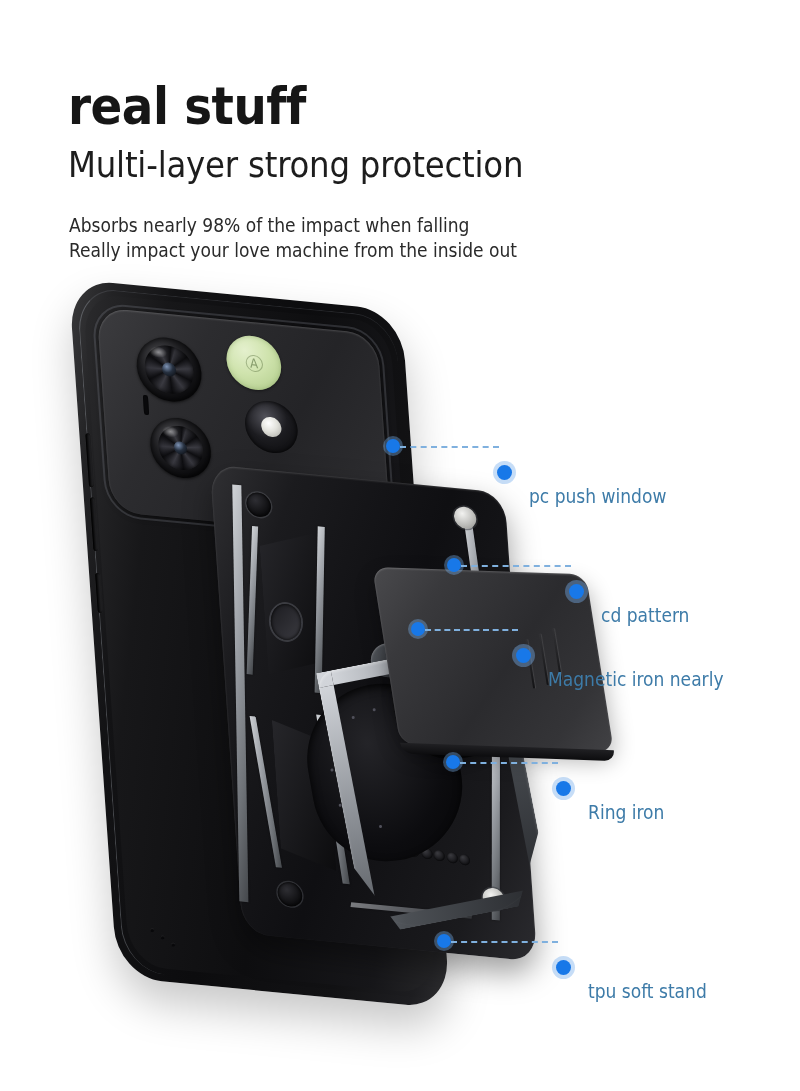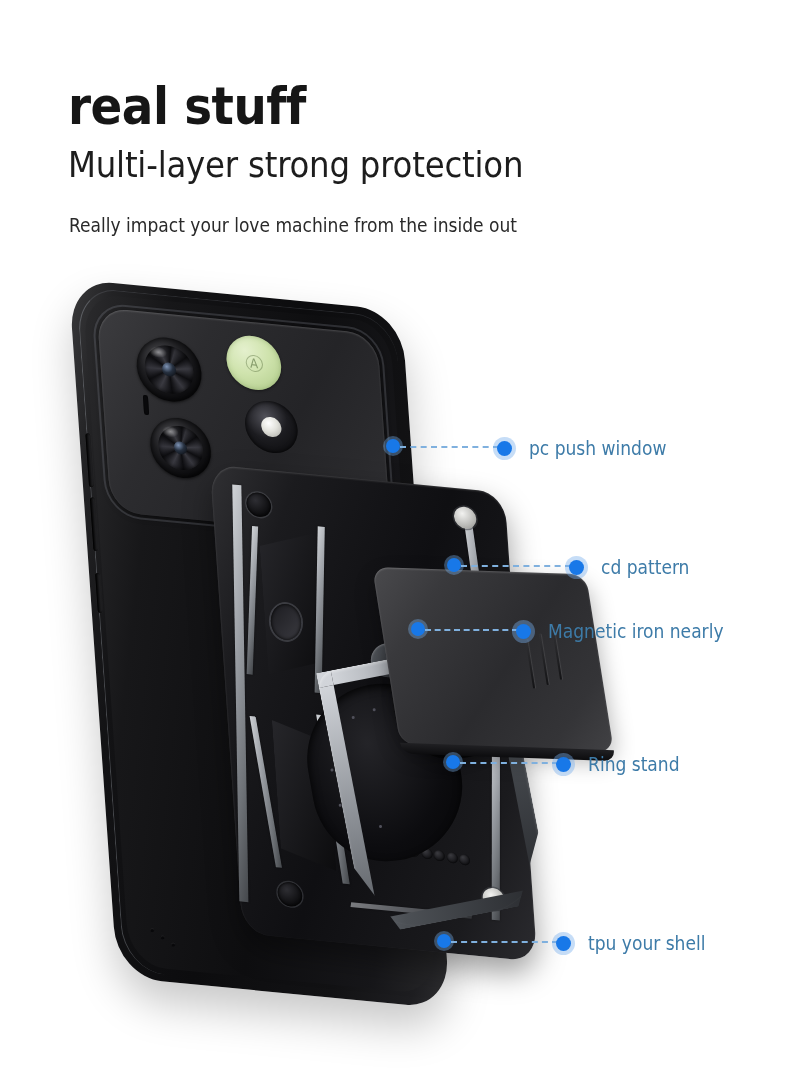--- a/index.html
+++ b/index.html
@@ -35,20 +35,21 @@
     font-weight:400;color:#2a2a2a;
   }
   .desc div{white-space:nowrap;}
 
   
   .callout{position:absolute;display:flex;align-items:center;}
   .callout .ctext{
     font-size:19px;font-weight:400;
     color:#3d7ba8;white-space:nowrap;
     margin-left:17px;
+    margin-top:48px;
   }
   
   .dot{
     width:15px;height:15px;border-radius:50%;
     background:#1878e8;
     box-shadow:0 0 0 4px rgba(120,175,235,.42);
     flex:none;
   }
   
   .anchor{position:absolute;width:14px;height:14px;border-radius:50%;
@@ -316,20 +317,21 @@
 </style>
 </head>
 <body>
 
 <div class="stage">
 
   <div class="hdr">
     <div class="title">real stuff</div>
     <div class="subtitle">Multi-layer strong protection</div>
     <div class="desc">
+      <div>Absorbs nearly 98% of the impact when falling</div>
       <div>Really impact your love machine from the inside out</div>
     </div>
   </div>
 
   <div class="product">
 
     <div class="case-wrap">
 
       <div class="shell">
         <div class="shell-inner"></div>
@@ -450,23 +452,23 @@
   <div class="leader" style="left:425px;top:629px;width:93px;"></div>
   <div class="callout" style="left:516px;top:620px;">
     <span class="dot"></span>
     <span class="ctext">Magnetic iron nearly</span>
   </div>
 
   <div class="anchor" style="left:446px;top:755px;"></div>
   <div class="leader" style="left:460px;top:762px;width:98px;"></div>
   <div class="callout" style="left:556px;top:753px;">
     <span class="dot"></span>
-    <span class="ctext">Ring stand</span>
+    <span class="ctext">Ring iron</span>
   </div>
 
   <div class="anchor" style="left:437px;top:934px;"></div>
   <div class="leader" style="left:451px;top:941px;width:107px;"></div>
   <div class="callout" style="left:556px;top:932px;">
     <span class="dot"></span>
-    <span class="ctext">tpu your shell</span>
+    <span class="ctext">tpu soft stand</span>
   </div>
 
 </div>
 
 </body></html>

